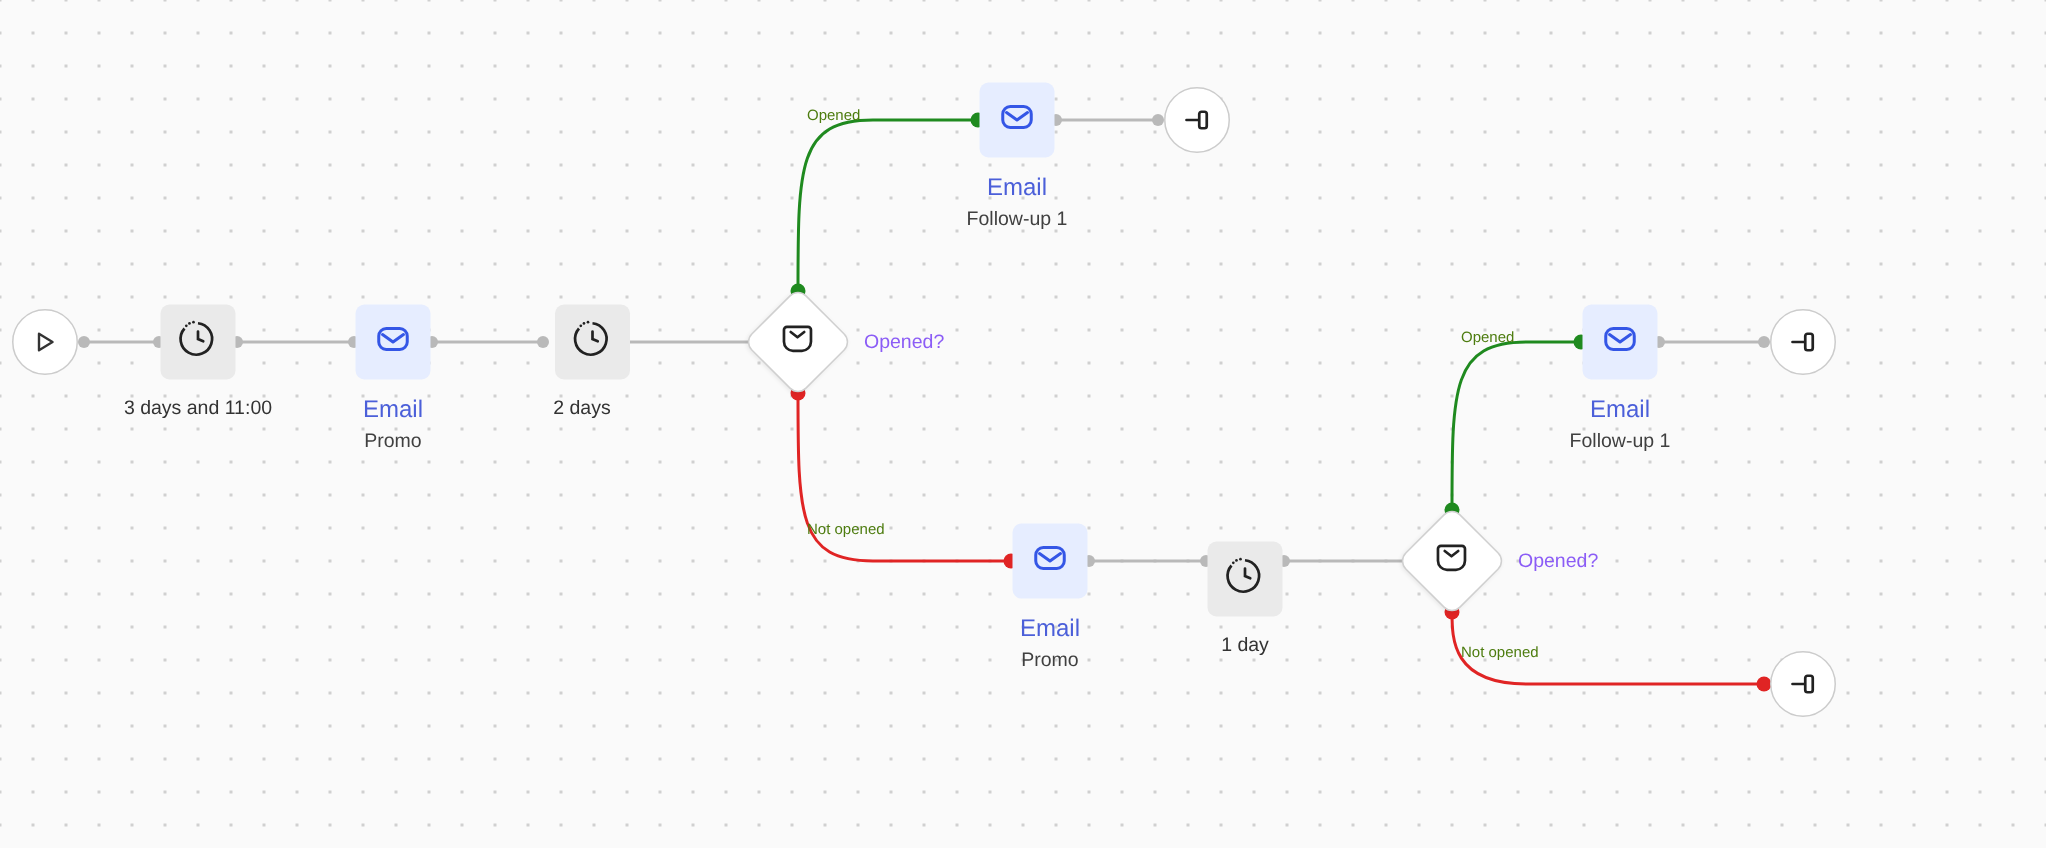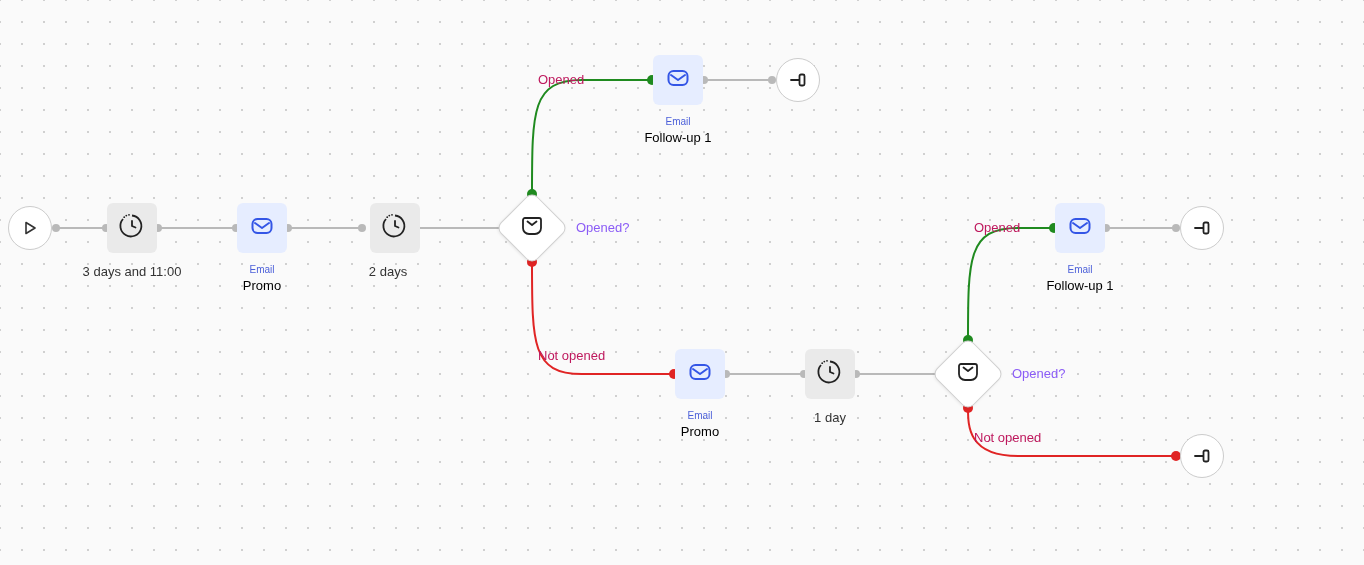--- a/index.html
+++ b/index.html
@@ -85,42 +85,42 @@
   .labels {
     position: absolute;
     top: 100%;
     left: 50%;
     transform: translateX(-50%);
     white-space: nowrap;
     margin-top: 10px;
     line-height: 1.35;
   }
   .labels .type-label {
-    font-size: 10px;
+    font-size: 16px;
     color: #4b5fd9;
   }
   .labels .name-label {
     font-size: 13px;
-    color: #000000;
+    color: #404040;
   }
   .labels .wait-label {
     font-size: 13px;
     color: #333;
   }
 
   .side-label {
     position: absolute;
     font-size: 13px;
     color: #8b5cf6;
   }
 
   .edge-label {
     position: absolute;
-    font-size: 13px;
-    color: #be185d;
+    font-size: 10px;
+    color: #4d7c0f;
     white-space: nowrap;
   }
 
 </style>
 </head>
 <body>
 
 <div class="canvas">
   <svg class="edges">
       <line x1="56" y1="228" x2="106" y2="228" stroke="#b9b9b9" stroke-width="2"></line>
@@ -242,21 +242,21 @@
           <span><svg width="28" height="28" viewBox="0 0 28 28">
               <rect x="4.5" y="7" width="19" height="14" rx="5" ry="5" fill="none" stroke="#3456e6" stroke-width="2"></rect>
               <path d="M7 11 L14 16 L21 11" fill="none" stroke="#3456e6" stroke-width="2" stroke-linecap="round" stroke-linejoin="round"></path>
             </svg></span>
         </div>
         <div class="labels">
           <div class="type-label">Email</div>
           <div class="name-label">Promo</div>
         </div>
       </div>
-      <div class="node" style="left: 830px; top: 374px;">
+      <div class="node" style="left: 830px; top: 386px;">
         <div class="wait-box">
           <span><svg width="28" height="28" viewBox="0 0 28 28">
               <path d="M14 3.5 A10.5 10.5 0 1 1 5 7" fill="none" stroke="#222" stroke-width="1.8"></path>
               <circle cx="6.2" cy="5.2" r="0.9" fill="#222"></circle>
               <circle cx="8.3" cy="3.6" r="0.9" fill="#222"></circle>
               <circle cx="11" cy="2.8" r="0.9" fill="#222"></circle>
               <path d="M14 9 V14 L17.5 15.5" fill="none" stroke="#222" stroke-width="1.8" stroke-linecap="round"></path>
             </svg></span>
         </div>
         <div class="labels">

